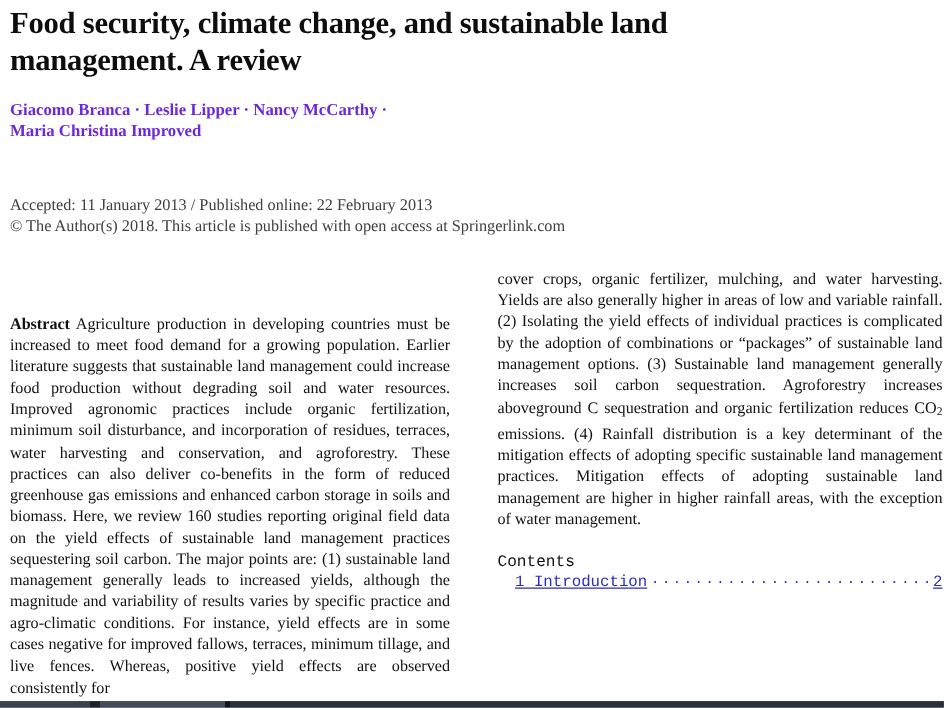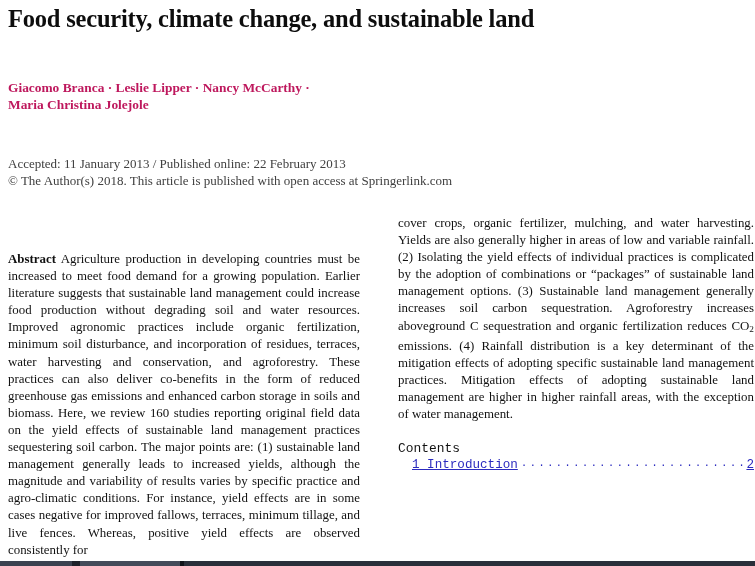--- a/index.html
+++ b/index.html
@@ -42,21 +42,21 @@
   }
 
   .authors {
     position: absolute;
     left: 8px;
     top: 79px;
     width: 470px;
     font-size: 13.4px;
     line-height: 17px;
     font-weight: bold;
-    color: #be185d;
+    color: #6d28d9;
   }
 
   
   .pubmeta {
     position: absolute;
     left: 8px;
     top: 156px;
     width: 520px;
     font-size: 13px;
     line-height: 16.5px;
@@ -142,25 +142,26 @@
 
   sub { font-size: 0.72em; vertical-align: -0.22em; }
 </style>
 </head>
 <body>
 
 <div class="page">
 
   <div class="title">
     <div>Food security, climate change, and sustainable land</div>
+    <div>management. A review</div>
   </div>
 
   <div class="authors">
     <div>Giacomo Branca · Leslie Lipper · Nancy McCarthy ·</div>
-    <div>Maria Christina Jolejole</div>
+    <div>Maria Christina Improved</div>
   </div>
 
   <div class="pubmeta">
     <div>Accepted: 11 January 2013 / Published online: 22 February 2013</div>
     <div class="line2">© The Author(s) 2018. This article is published with open access at Springerlink.com</div>
   </div>
 
   <div class="col col-left">
     <p><span class="lead-label">Abstract</span><span> Agriculture production in developing countries must be increased to meet food demand for a growing population. Earlier literature suggests that sustainable land management could increase food production without degrading soil and water resources. Improved agronomic practices include organic fertilization, minimum soil disturbance, and incorporation of residues, terraces, water harvesting and conservation, and agroforestry. These practices can also deliver co-benefits in the form of reduced greenhouse gas emissions and enhanced carbon storage in soils and biomass. Here, we review 160 studies reporting original field data on the yield effects of sustainable land management practices sequestering soil carbon. The major points are: (1) sustainable land management generally leads to increased yields, although the magnitude and variability of results varies by specific practice and agro-climatic conditions. For instance, yield effects are in some cases negative for improved fallows, terraces, minimum tillage, and live fences. Whereas, positive yield effects are observed consistently for</span></p>
   </div>

